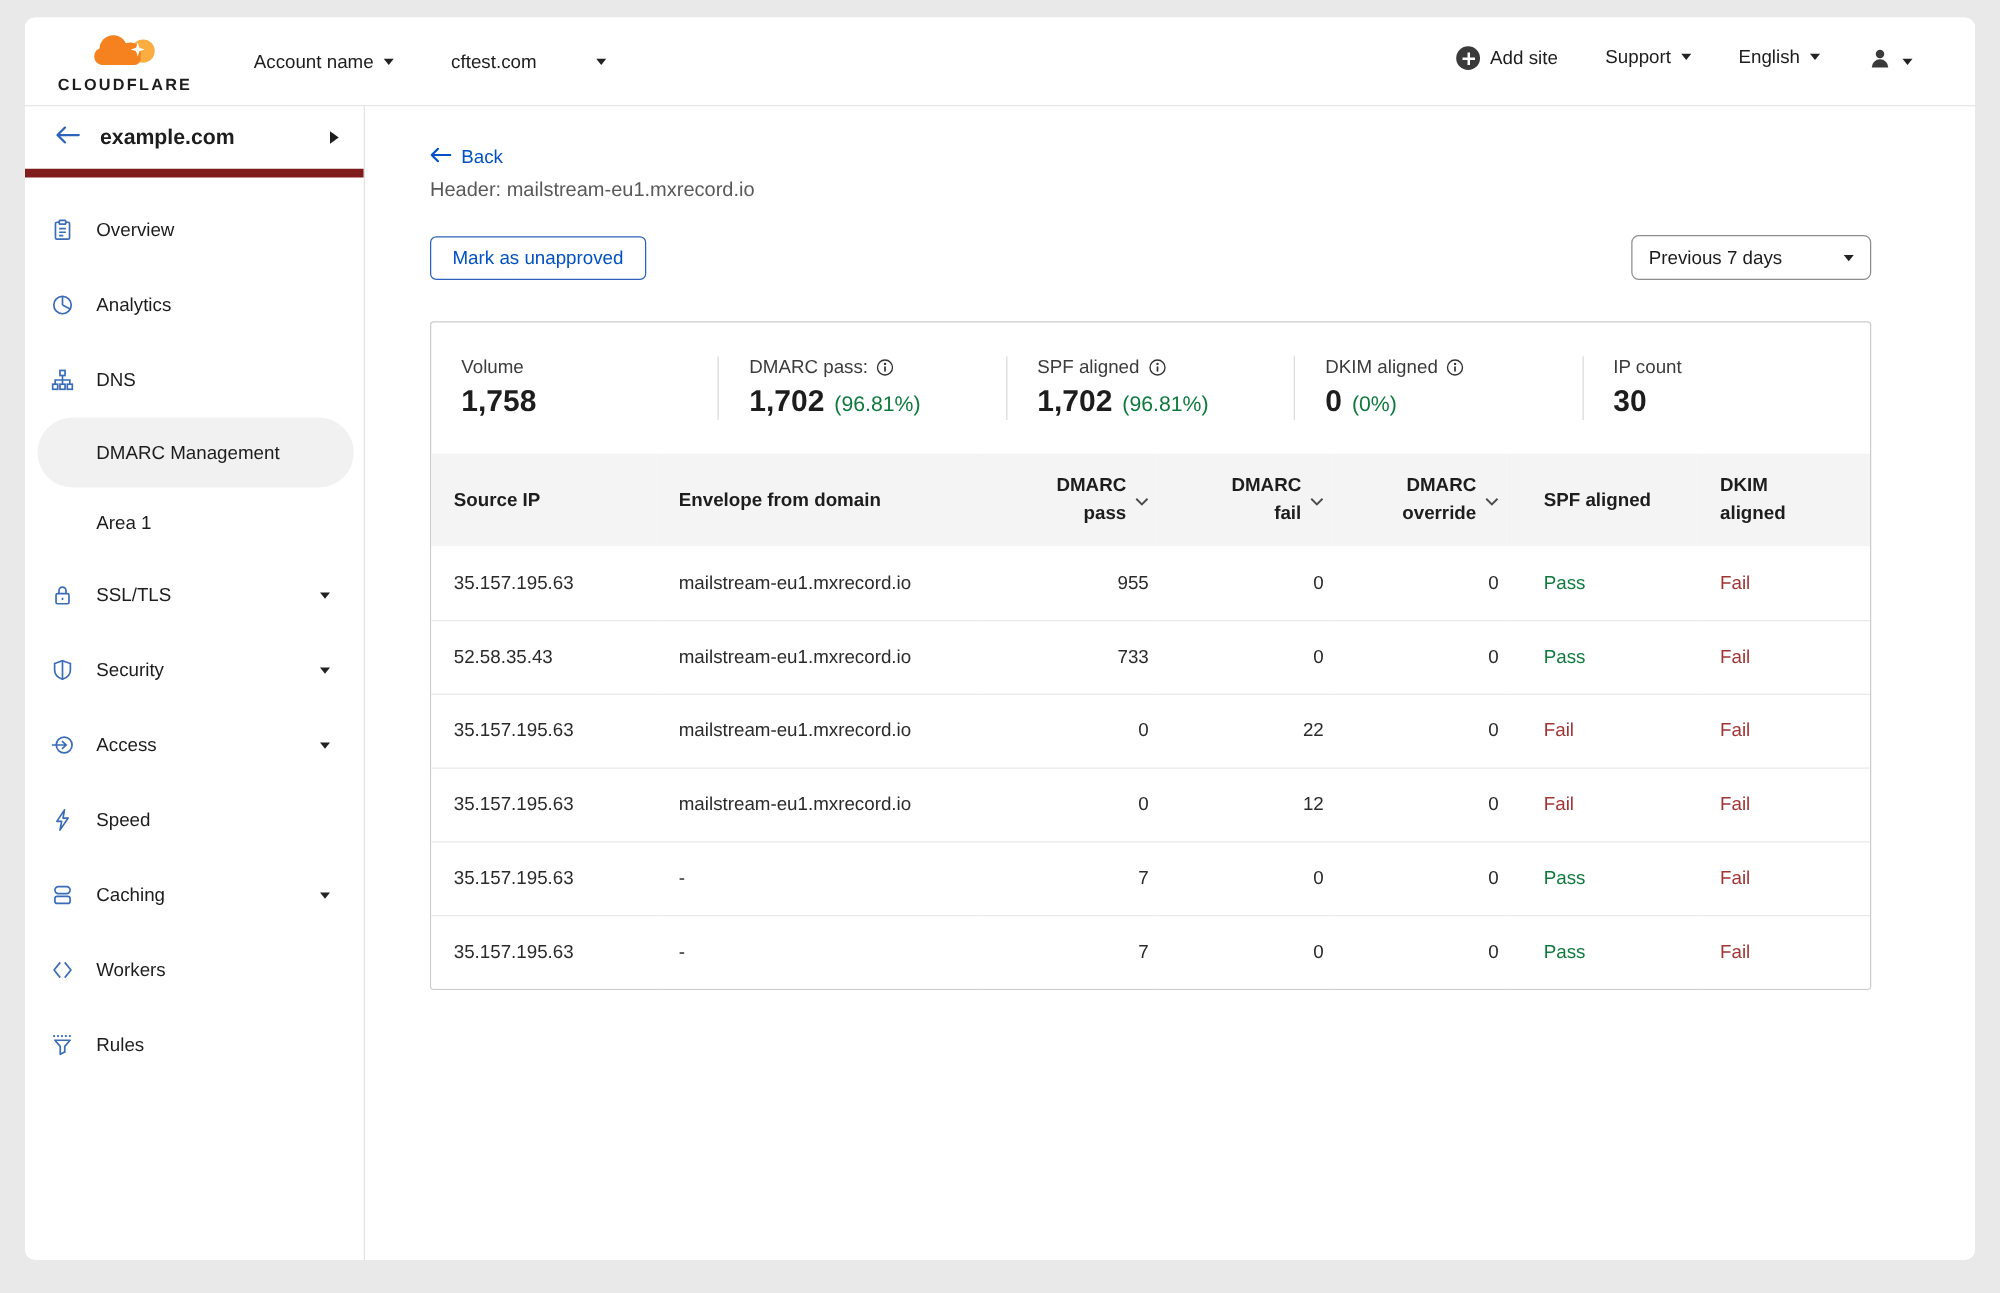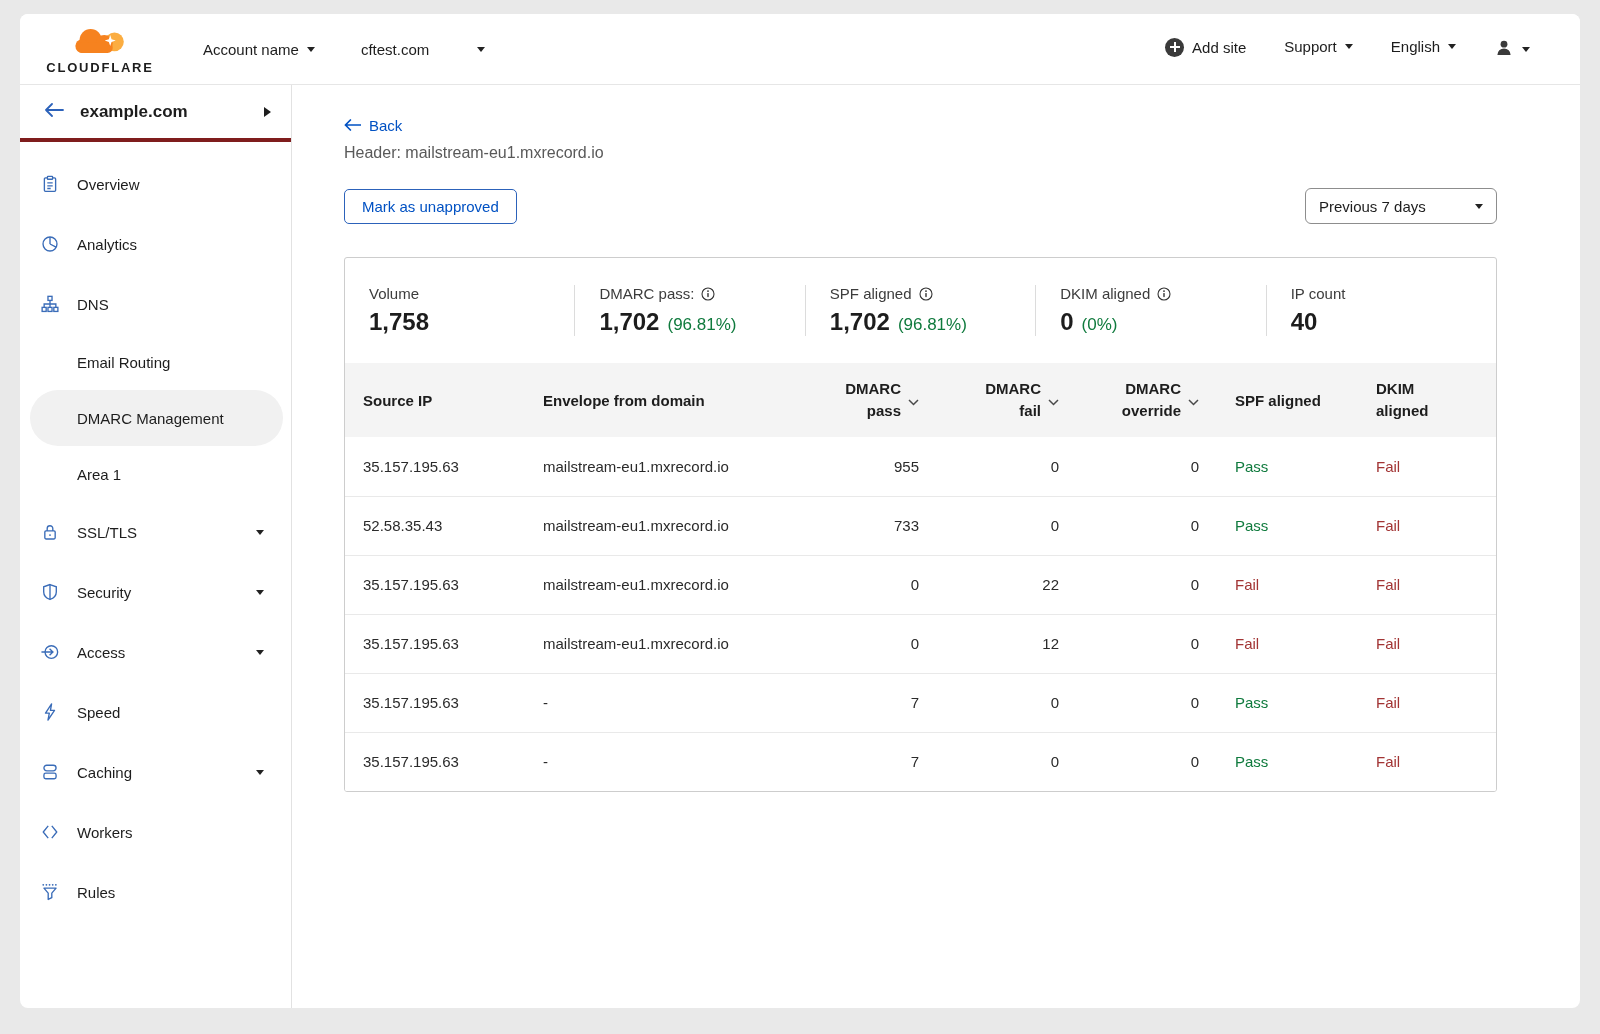--- a/index.html
+++ b/index.html
@@ -41,21 +41,21 @@
     content:""; position:absolute; background:#fff;
   }
   .plus-circle::before { left:4.5px; right:4.5px; top:8.5px; height:2px; }
   .plus-circle::after  { top:4.5px; bottom:4.5px; left:8.5px; width:2px; }
 
   
   .body-row { flex:1; display:flex; min-height:0; }
   .sidebar { width:272px; flex:0 0 272px; border-right:1px solid #e2e2e2; overflow:hidden; }
   .site-switcher {
     height:57px; display:flex; align-items:center; gap:16px;
-    padding:0 20px 0 24px; border-bottom:4px solid #7f1d1d; cursor:pointer;
+    padding:0 20px 0 24px; border-bottom:7px solid #7f1d1d; cursor:pointer;
   }
   .site-name { font-size:17px; font-weight:bold; }
   .tri-right { margin-left:auto; width:0; height:0; border-top:5.5px solid transparent; border-bottom:5.5px solid transparent; border-left:7px solid #1d1d1d; }
   .nav { padding-top:12px; }
   .nav-item {
     height:60px; display:flex; align-items:center; gap:18px;
     padding-left:21px; padding-right:27px; font-size:15px; cursor:pointer; position:relative;
   }
   .nav-item .nav-caret { margin-left:auto; }
   .nav-sub {
@@ -213,23 +213,20 @@
               <rect x="1" y="11" width="3.6" height="3.6"></rect>
               <rect x="6.2" y="11" width="3.6" height="3.6"></rect>
               <rect x="11.4" y="11" width="3.6" height="3.6"></rect>
               <path d="M8 4.8 V8 M2.8 11 V8 h10.4 v3 M8 8 v3"></path>
             </svg>
           </span>
           <span>DNS</span>
         </div>
 
 
-        <div class="nav-sub">
-          <span>Email Routing</span>
-        </div>
 
         <div class="nav-sub active">
           <span>DMARC Management</span>
         </div>
 
         <div class="nav-sub">
           <span>Area 1</span>
         </div>
 
         <div class="nav-item">
@@ -386,21 +383,21 @@
             <div class="stat-value-row">
               <span class="stat-value">0</span>
               <span class="stat-pct">(0%)</span>
             </div>
           </div>
           <div class="stat">
             <div class="stat-label">
                 <span>IP count</span>
               </div>
             <div class="stat-value-row">
-                <span class="stat-value">40</span>
+                <span class="stat-value">30</span>
               </div>
           </div>
         </div>
 
         <table>
           <colgroup>
             <col style="width:180px">
               <col style="width:262px">
               <col style="width:138px">
             <col style="width:140px">

